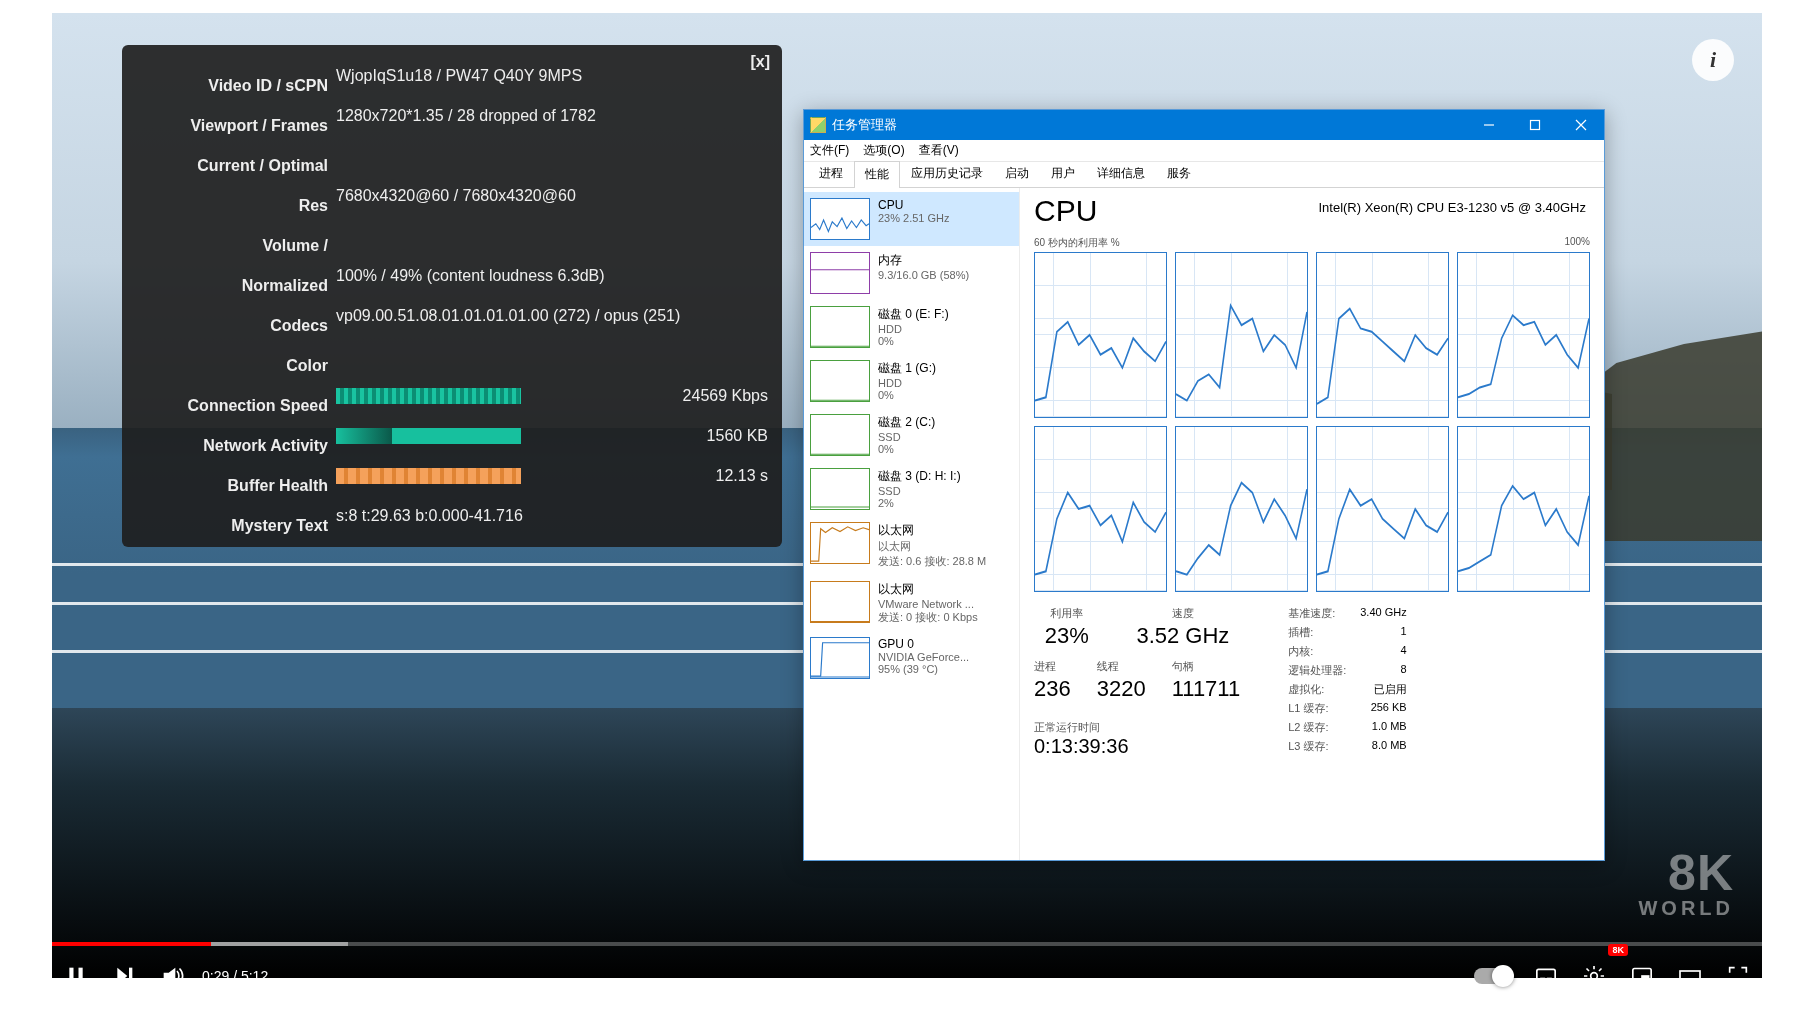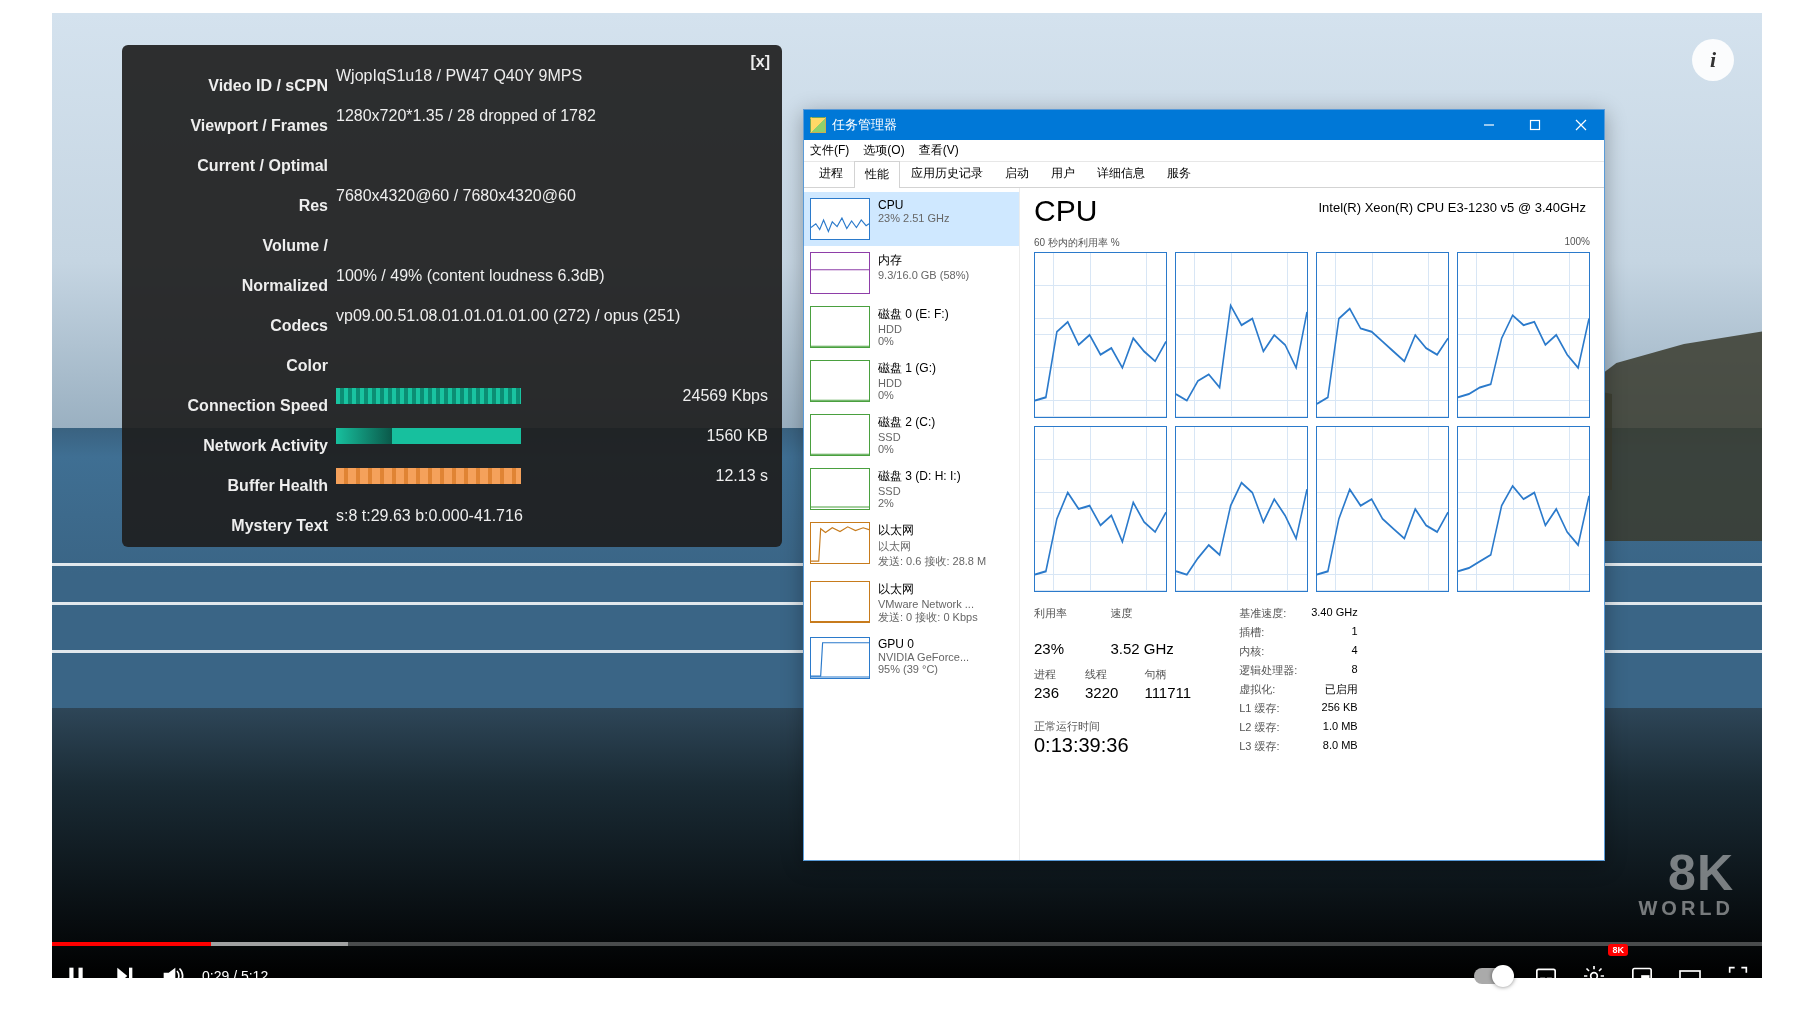--- a/index.html
+++ b/index.html
@@ -172,21 +172,21 @@
     background:
       repeating-linear-gradient(to right, rgba(0,0,0,0) 0 13.9%, #d8e6f5 13.9% 14.2%),
       repeating-linear-gradient(to bottom, rgba(0,0,0,0) 0 9.6%, #d8e6f5 9.6% 10%),
       #fff;
   }
   .core svg { position:absolute; inset:0; width:100%; height:100%; }
 
   .cpu-stats { display:flex; gap:48px; margin-top:14px; font-size:12px; }
   .cpu-stats .col { display:grid; grid-template-columns:auto auto; column-gap:22px; row-gap:4px; align-content:start;}
   .cpu-stats .lbl { color:#555; font-size:11px; }
-  .cpu-stats .big { font-size:15px; }
+  .cpu-stats .big { font-size:22px; }
   .cpu-stats .col.kv { grid-template-columns:auto auto; column-gap:14px; font-size:11px; }
   .cpu-stats .col.kv .v { color:#000;text-align:right; }
 
   .tm-footer {
     height:32px; border-top:1px solid #e4e4e4; display:flex; align-items:center; gap:14px;
     padding:0 10px; font-size:12px;
   }
   .tm-footer .circ {
     width:18px; height:18px; border:1px solid #888; border-radius:50%;
     display:flex; align-items:center; justify-content:center;
@@ -528,21 +528,21 @@
           </div>
           <div class="core">
             <svg viewBox="0 0 100 100" preserveAspectRatio="none">
               <polyline fill="none" stroke="#2b7acb" stroke-width="1.2" points="0.0,88.0 8.3,86.0 16.7,82.0 25.0,78.0 33.3,48.0 41.7,36.0 50.0,44.0 58.3,40.0 66.7,60.0 75.0,50.0 83.3,64.0 91.7,72.0 100.0,42.0"></polyline>
             </svg>
           </div>
         </div>
 
       <div class="cpu-stats">
         <div class="col" id="stats-left" style="display: block;">
-            <div style="display: grid; grid-template-columns: auto auto; gap: 19px 26px;">
+            <div style="display: grid; grid-template-columns: auto auto; gap: 2px 26px; text-align: center;">
               <div class="lbl">利用率</div>
               <div class="lbl">速度</div>
               <div class="big">23%</div>
               <div class="big">3.52 GHz</div>
             </div>
             <div style="display: grid; grid-template-columns: auto auto auto; gap: 2px 26px; margin-top: 10px;">
               <div class="lbl">进程</div>
               <div class="lbl">线程</div>
               <div class="lbl">句柄</div>
               <div class="big">236</div>

